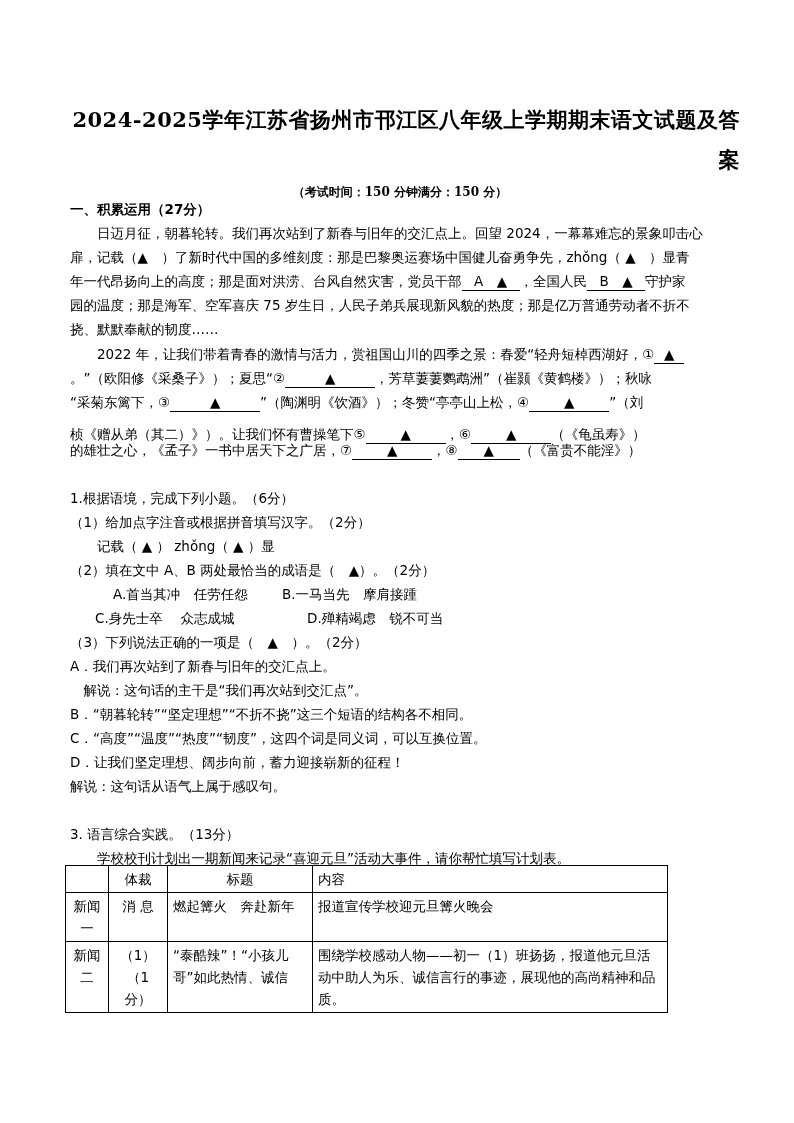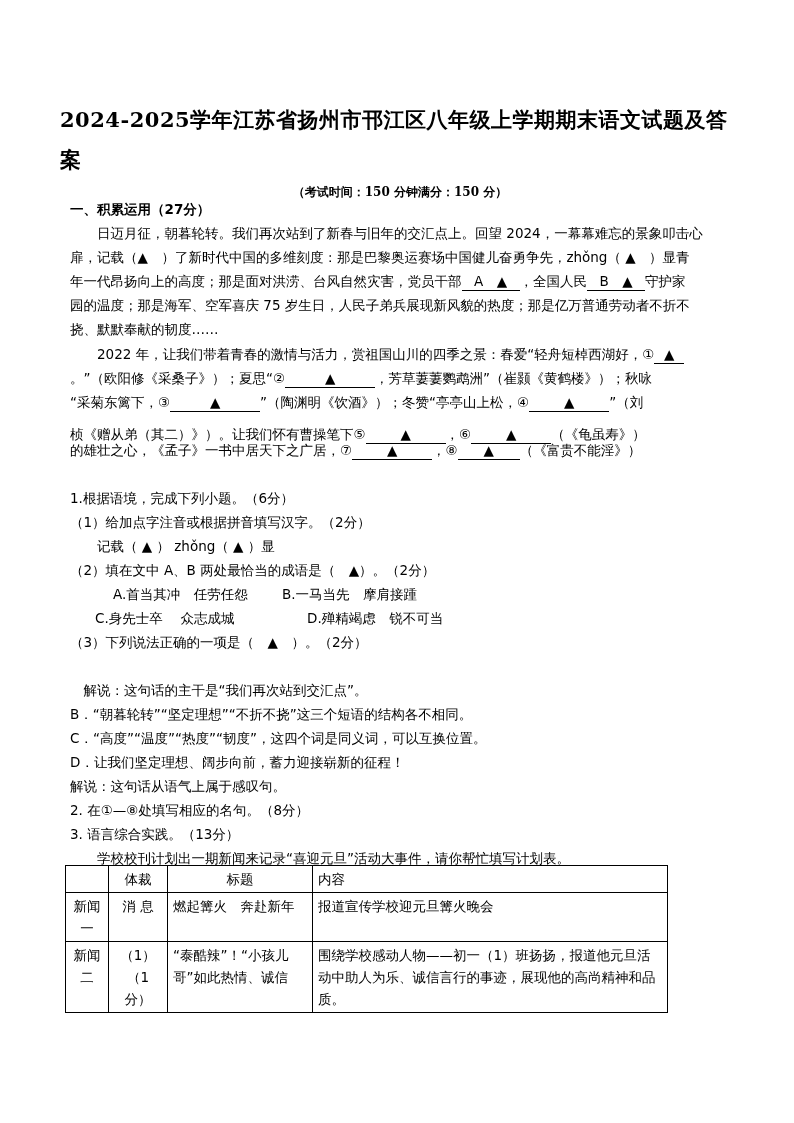--- a/index.html
+++ b/index.html
@@ -3,21 +3,21 @@
 <meta charset="utf-8">
 <style>
   html, body { margin: 0; padding: 0; background: #ffffff; }
   body {
     width: 794px; height: 1123px; position: relative; overflow: hidden;
     font-family: "DejaVu Sans", "Liberation Sans", sans-serif;
     color: #000;
   }
   .page { position: absolute; left: 0; top: 0; width: 794px; height: 1123px; }
   .title {
-    position: absolute; left: 60px; width: 680px; text-align: left;
+    position: absolute; left: 60px; width: 680px; text-align: right;
     font-family: "DejaVu Serif", "Liberation Serif", serif;
     font-size: 21px; font-weight: bold; letter-spacing: 0.5px;
   }
   .t1 { top: 106px; }
   .t2 { top: 146px; }
   .subtitle {
     position: absolute; left: 60px; width: 680px; top: 184px; text-align: center;
     font-size: 12px; font-weight: bold; font-family: "DejaVu Serif", serif;
   }
   .line {
@@ -78,26 +78,26 @@
 
   <div class="line" style="top:488px;">1.根据语境，完成下列小题。（6分）</div>
   <div class="line" style="top:512px;">（1）给加点字注音或根据拼音填写汉字。（2分）</div>
   <div class="line" style="top:536px;">　　记载（ ▲ ）  zhǒng（ ▲ ）显</div>
   <div class="line" style="top:560px;">（2）填在文中 A、B 两处最恰当的成语是（　▲）。（2分）</div>
   <div class="line" style="top:584px; left:113px;">A.首当其冲　任劳任怨</div>
   <div class="line" style="top:584px; left:282px;">B.一马当先　摩肩接踵</div>
   <div class="line" style="top:608px; left:95px;">C.身先士卒　 众志成城</div>
   <div class="line" style="top:608px; left:307px;">D.殚精竭虑　锐不可当</div>
   <div class="line" style="top:632px;">（3）下列说法正确的一项是（　▲　）。（2分）</div>
+  <div class="line" style="top:656px;">A．我们再次站到了新春与旧年的交汇点上。</div>
   <div class="line" style="top:680px;">　解说：这句话的主干是“我们再次站到交汇点”。</div>
   <div class="line" style="top:704px;">B．“朝暮轮转”“坚定理想”“不折不挠”这三个短语的结构各不相同。</div>
   <div class="line" style="top:728px;">C．“高度”“温度”“热度”“韧度”，这四个词是同义词，可以互换位置。</div>
   <div class="line" style="top:752px;">D．让我们坚定理想、阔步向前，蓄力迎接崭新的征程！</div>
   <div class="line" style="top:776px;"> 解说：这句话从语气上属于感叹句。</div>
-  <div class="line" style="top:800px;">2. 在①—⑧处填写相应的名句。（8分）</div>
   <div class="line" style="top:824px;">3. 语言综合实践。（13分）</div>
   <div class="line" style="top:848px;">　　学校校刊计划出一期新闻来记录“喜迎元旦”活动大事件，请你帮忙填写计划表。</div>
 
   <table class="plan">
     <tbody>
         <tr>
       <td class="c1"></td>
       <td class="c2">体裁</td>
       <td class="c3" style="text-align:center;">标题</td>
       <td>内容</td>

